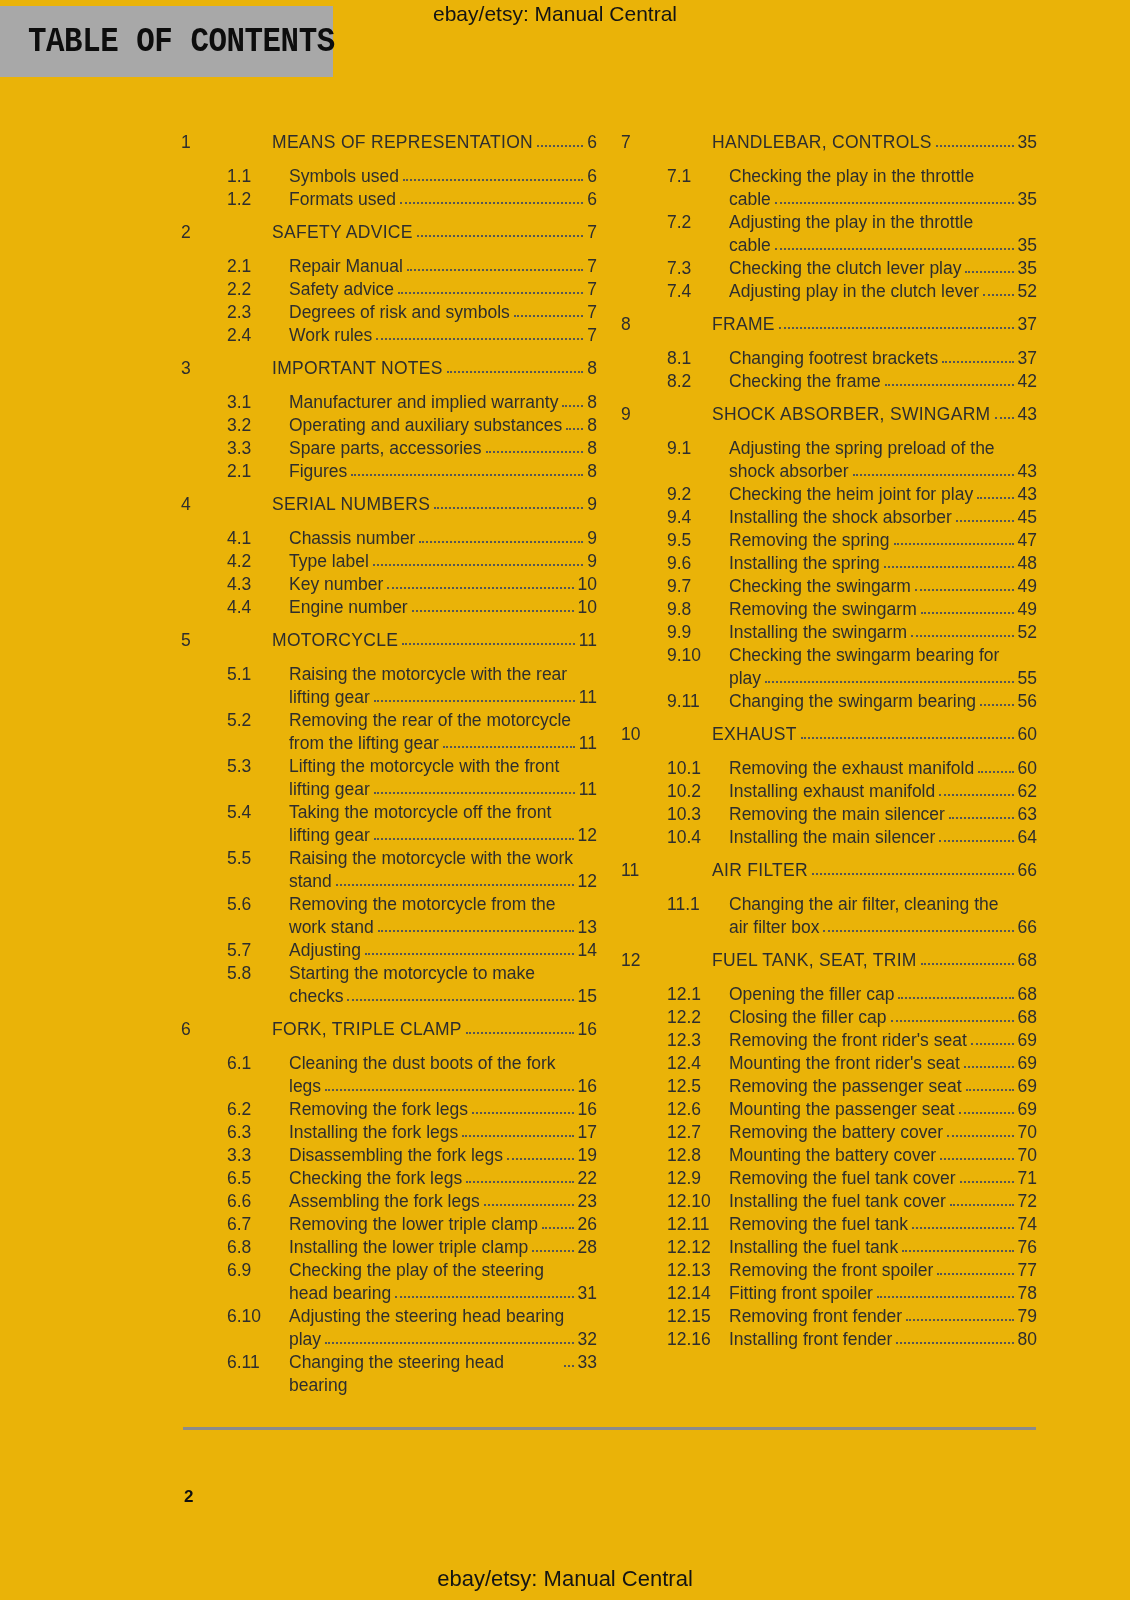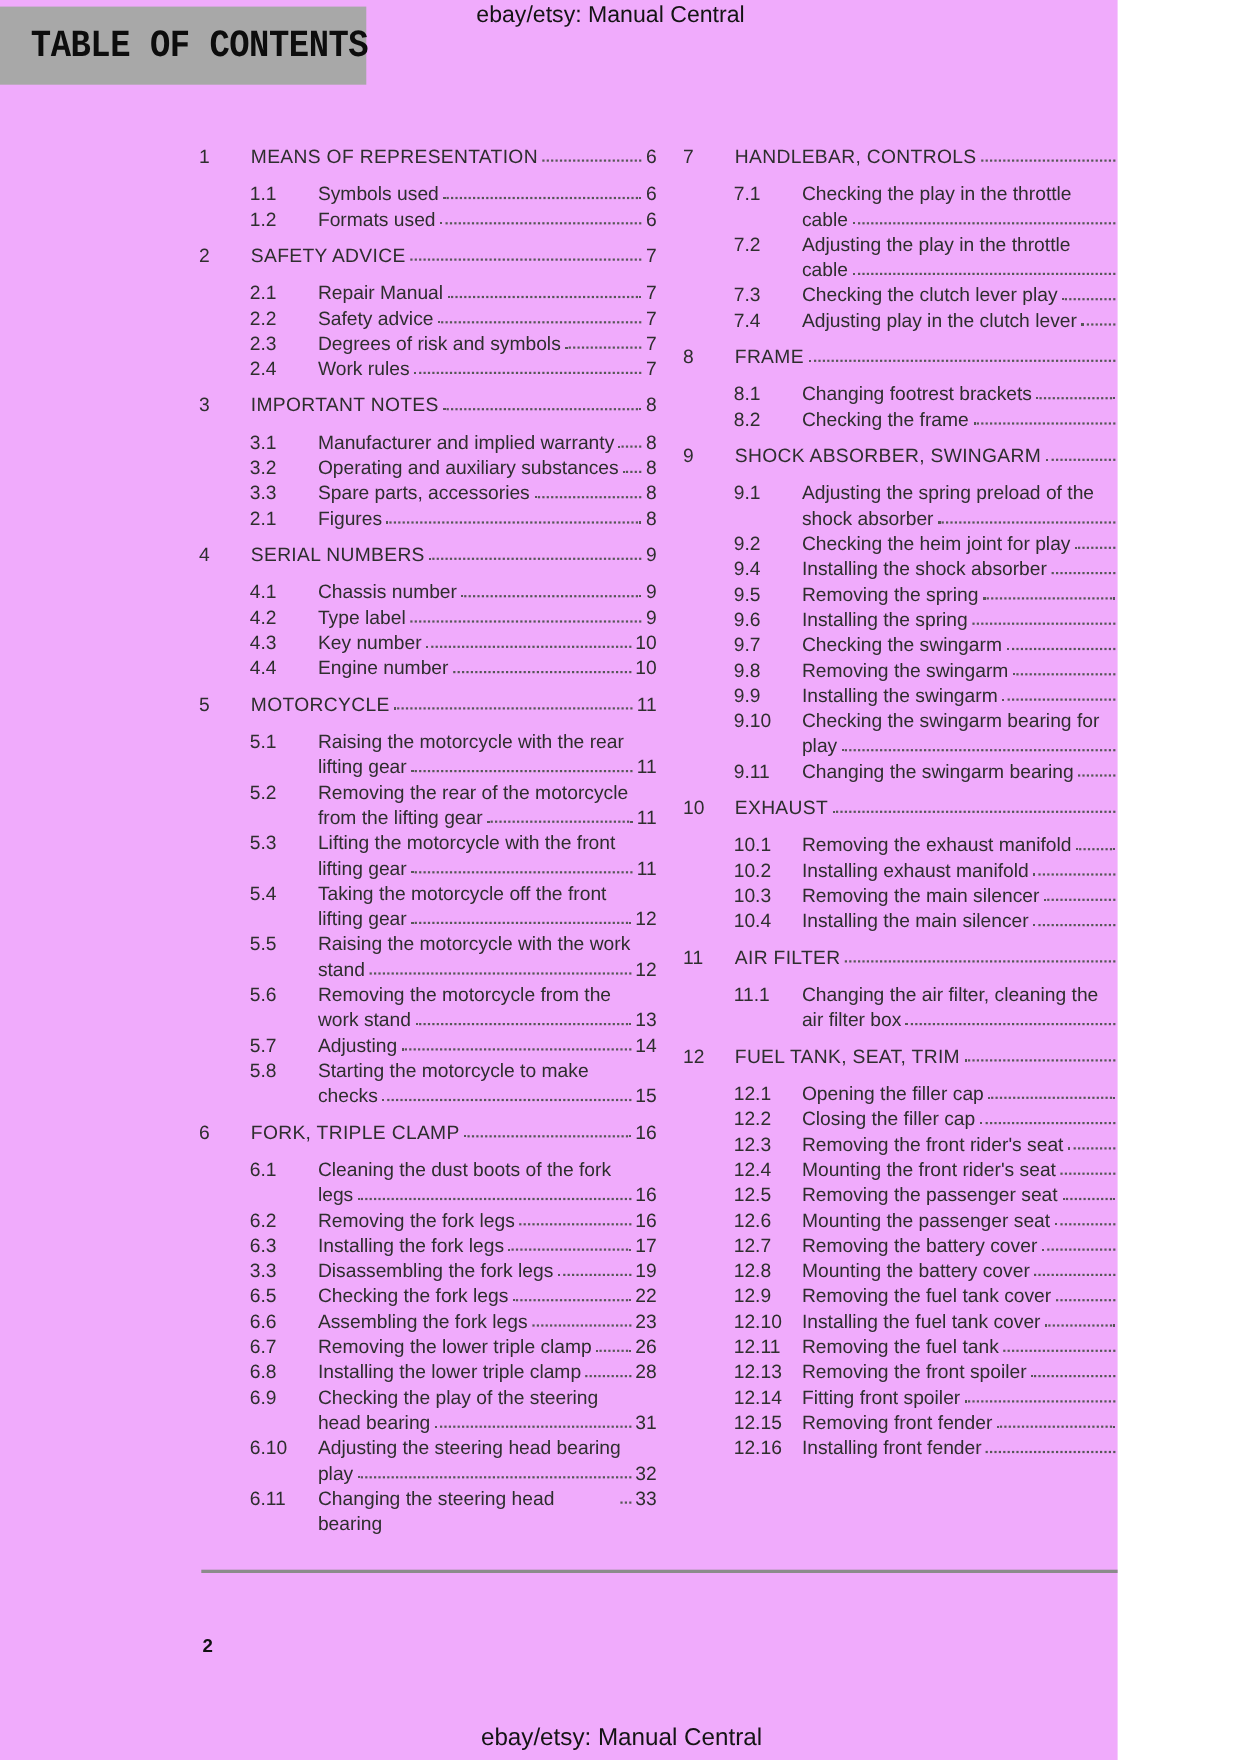--- a/index.html
+++ b/index.html
@@ -1,19 +1,19 @@
 <!DOCTYPE html>
 <html><head>
 <meta charset="utf-8">
 <style>
   html,body{margin:0;padding:0;background:#ffffff;}
   .page{
     position:relative;
-    width:1016px;height:1600px;
-    background:#f0abfc;
+    width:1130px;height:1600px;
+    background:#eab308;
     font-family:"Liberation Sans", sans-serif;
     color:#2e2e2e;
     overflow:hidden;
   }
   
   .top-note{
     position:absolute;top:2px;left:0;width:1110px;
     text-align:center;font-size:21px;color:#141414;
   }
   .title-box{
@@ -32,21 +32,21 @@
   
   .toc{
     position:absolute;top:131px;left:181px;width:856px;
     display:flex;gap:24px;
     font-size:17.5px;line-height:23px;
   }
   .toc-col{flex:1 1 0;min-width:0;}
   .section-row{display:flex;align-items:baseline;margin:10px 0 11px;}
   .toc-col .section:first-child .section-row{margin-top:0;}
   .sec-num{width:47px;flex-shrink:0;}
-  .section-title{letter-spacing:0.3px;white-space:nowrap;}
+  .section-title{letter-spacing:0.3px;white-space:nowrap;margin-left:44px;}
   .entry-row{display:flex;align-items:baseline;}
   .entry-num{width:62px;flex-shrink:0;margin-left:46px;}
   .entry-body{flex:1 1 auto;min-width:0;}
   .line1{display:block;}
   .lastline{display:flex;align-items:baseline;}
   .dots{
     flex:1 1 auto;min-width:10px;
     margin:0 4px 0 4px;
     border-bottom:2.4px dotted #565656;
     position:relative;top:-1px;
@@ -972,20 +972,31 @@
     <span class="entry-body">
 
       <span class="lastline">
         <span class="entry-text">Removing the fuel tank</span>
         <span class="dots"></span>
         <span class="pg">74</span>
       </span>
     </span>
   </div>
 
+  <div class="entry-row">
+    <span class="entry-num">12.12</span>
+    <span class="entry-body">
+
+      <span class="lastline">
+        <span class="entry-text">Installing the fuel tank</span>
+        <span class="dots"></span>
+        <span class="pg">76</span>
+      </span>
+    </span>
+  </div>
 
   <div class="entry-row">
     <span class="entry-num">12.13</span>
     <span class="entry-body">
 
       <span class="lastline">
         <span class="entry-text">Removing the front spoiler</span>
         <span class="dots"></span>
         <span class="pg">77</span>
       </span>

